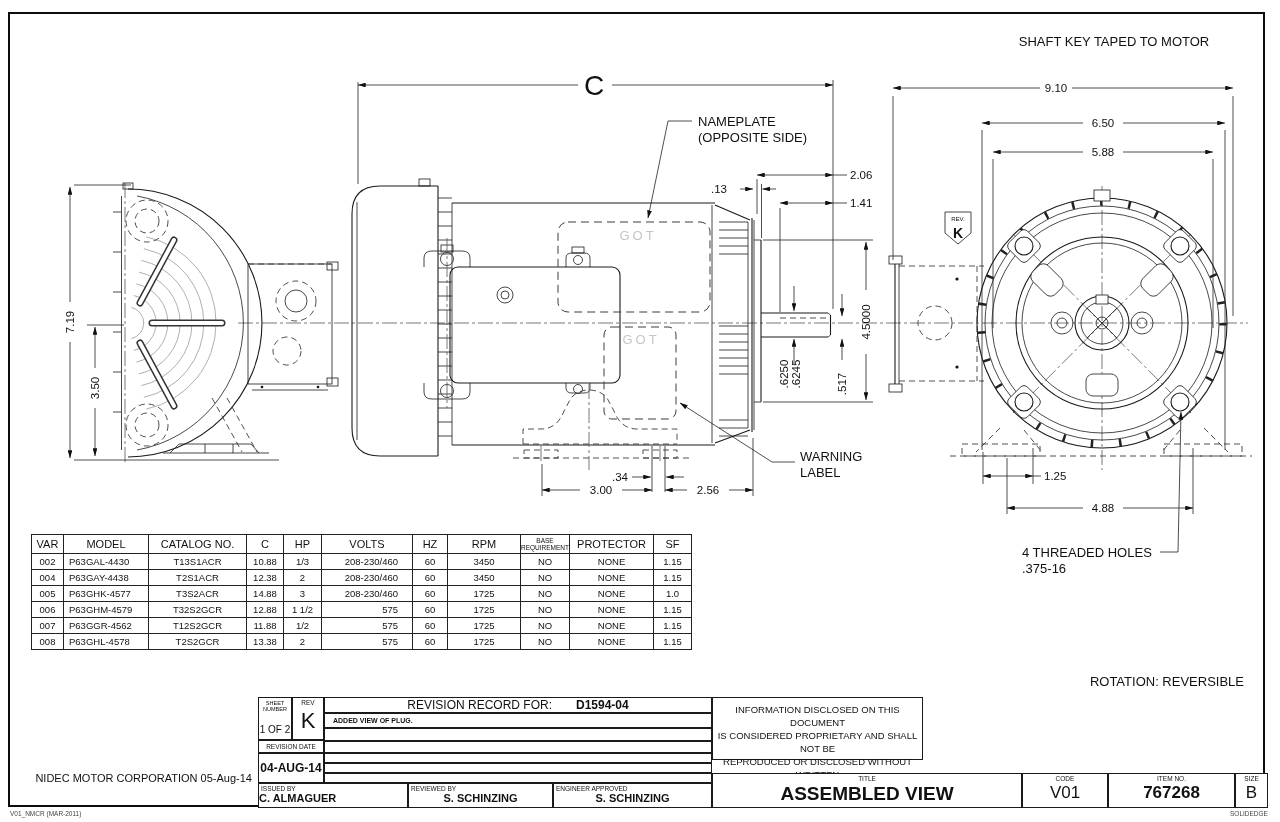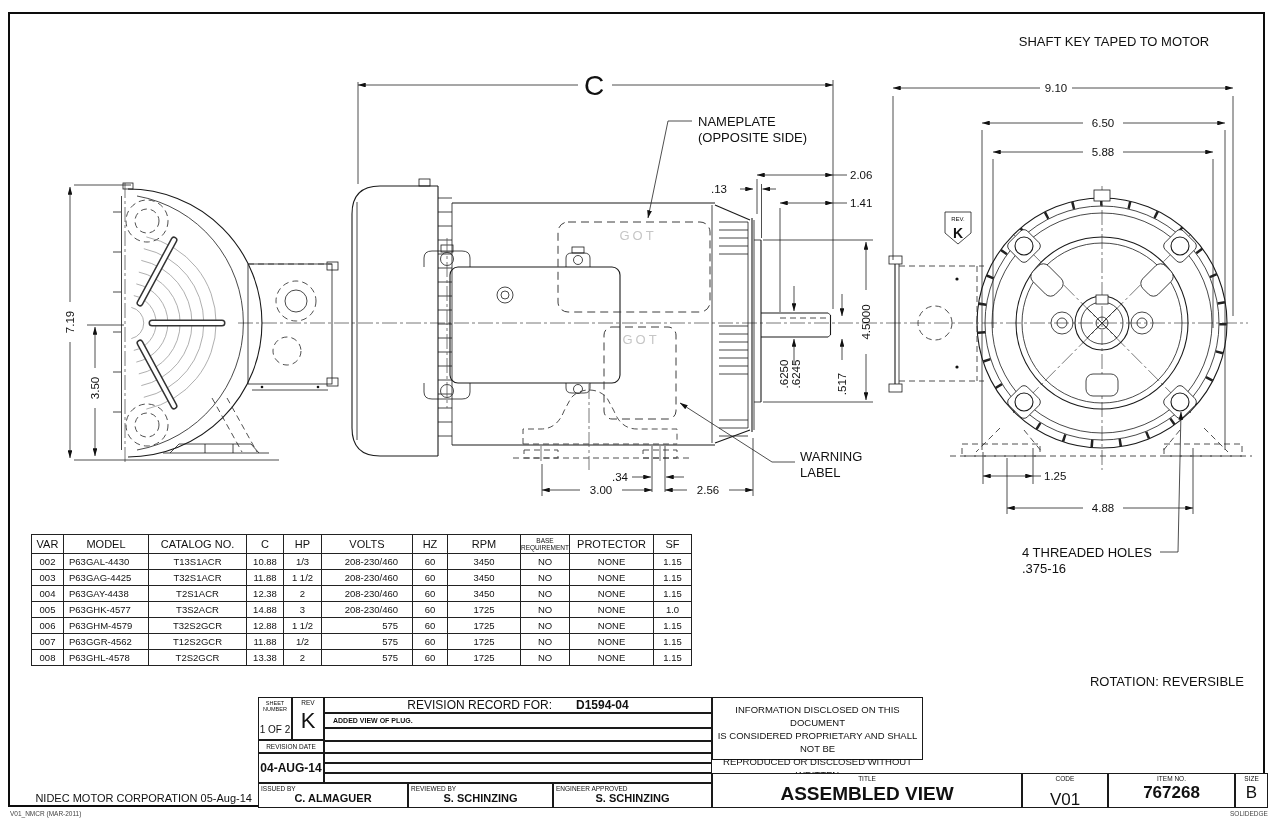--- a/index.html
+++ b/index.html
@@ -29,21 +29,21 @@
       padding:0;height:15px;overflow:hidden;white-space:nowrap;font-weight:normal;}
   #spec-table th{font-size:11px;height:18px;}
   #spec-table th.tiny{font-size:6.5px;line-height:7px;white-space:normal;}
   #spec-table{border:1.5px solid #111;}
   #spec-table td.l{text-align:left;padding-left:5px;}
   #spec-table td.r{text-align:right;padding-right:14px;}
   
   .box{position:absolute;border:1.3px solid #1a1a1a;box-sizing:border-box;background:#fff;}
   .lbl{font-size:6.5px;line-height:7px;padding:1px 0 0 2px;}
   .ctr{display:flex;align-items:center;justify-content:center;gap:24px;}
-  #footer-left{position:absolute;left:30px;top:792px;width:222px;text-align:right;font-size:11px;}
+  #footer-left{position:absolute;left:30px;top:772px;width:222px;text-align:right;font-size:11px;}
   .microtext{position:absolute;font-size:6.5px;color:#444;}
 </style>
 </head>
 <body>
 
 <div id="sheet">
   <div id="sheet-border"></div>
 
   <svg width="1280" height="822" viewBox="0 0 1280 822" style="position:absolute;left:0;top:0;">
     <defs>
@@ -412,33 +412,20 @@
       <td>10.88</td>
       <td>1/3</td>
       <td class="r">208-230/460</td>
       <td>60</td>
       <td>3450</td>
       <td>NO</td>
       <td>NONE</td>
       <td>1.15</td>
     </tr>
     <tr>
-      <td>003</td>
-      <td class="l">P63GAG-4425</td>
-      <td>T32S1ACR</td>
-      <td>11.88</td>
-      <td>1 1/2</td>
-      <td class="r">208-230/460</td>
-      <td>60</td>
-      <td>3450</td>
-      <td>NO</td>
-      <td>NONE</td>
-      <td>1.15</td>
-    </tr>
-    <tr>
       <td>004</td>
       <td class="l">P63GAY-4438</td>
       <td>T2S1ACR</td>
       <td>12.38</td>
       <td>2</td>
       <td class="r">208-230/460</td>
       <td>60</td>
       <td>3450</td>
       <td>NO</td>
       <td>NONE</td>
@@ -520,21 +507,21 @@
   <div class="box" style="left:324px;top:713px;width:388px;height:15px;">
     <div style="font-size:7px;font-weight:bold;padding:3px 0 0 8px;">ADDED VIEW OF PLUG.</div>
   </div>
   <div class="box" style="left:324px;top:728px;width:388px;height:13px;"></div>
   <div class="box" style="left:324px;top:741px;width:388px;height:12px;"></div>
   <div class="box" style="left:324px;top:753px;width:388px;height:10px;"></div>
   <div class="box" style="left:324px;top:763px;width:388px;height:10px;"></div>
   <div class="box" style="left:324px;top:773px;width:388px;height:10px;"></div>
   <div class="box" style="left:258px;top:783px;width:150px;height:25px;">
     <div class="lbl">ISSUED BY</div>
-    <div style="font-size:11px;font-weight:bold;text-align:center;">C. ALMAGUER</div>
+    <div style="font-size:11px;font-weight:bold;text-align:left;">C. ALMAGUER</div>
   </div>
   <div class="box" style="left:408px;top:783px;width:145px;height:25px;">
     <div class="lbl">REVIEWED BY</div>
     <div style="font-size:11px;font-weight:bold;text-align:center;">S. SCHINZING</div>
   </div>
   <div class="box" style="left:553px;top:783px;width:159px;height:25px;">
     <div class="lbl">ENGINEER APPROVED</div>
     <div style="font-size:11px;font-weight:bold;text-align:center;">S. SCHINZING</div>
   </div>
   <div class="box" style="left:712px;top:697px;width:211px;height:63px;text-align:center;font-size:9.5px;line-height:13px;padding-top:5px;">
@@ -542,21 +529,21 @@
     <div>IS CONSIDERED PROPRIETARY AND SHALL NOT BE</div>
     <div>REPRODUCED OR DISCLOSED WITHOUT WRITTEN</div>
     <div>CONSENT OF NIDEC MOTOR CORPORATION</div>
   </div>
   <div class="box" style="left:712px;top:773px;width:310px;height:35px;">
     <div class="lbl" style="text-align:center;padding-left:0;">TITLE</div>
     <div style="font-size:19px;font-weight:600;text-align:center;margin-top:1px;">ASSEMBLED VIEW</div>
   </div>
   <div class="box" style="left:1022px;top:773px;width:86px;height:35px;">
     <div class="lbl" style="text-align:center;padding-left:0;">CODE</div>
-    <div style="font-size:17px;text-align:center;margin-top:8px;">V01</div>
+    <div style="font-size:17px;text-align:center;margin-top:1px;">V01</div>
   </div>
   <div class="box" style="left:1108px;top:773px;width:127px;height:35px;">
     <div class="lbl" style="text-align:center;padding-left:0;">ITEM NO.</div>
     <div style="font-size:17px;font-weight:bold;text-align:center;margin-top:1px;">767268</div>
   </div>
   <div class="box" style="left:1235px;top:773px;width:33px;height:35px;">
     <div class="lbl" style="text-align:center;padding-left:0;">SIZE</div>
     <div style="font-size:17px;text-align:center;margin-top:1px;">B</div>
   </div>
 

